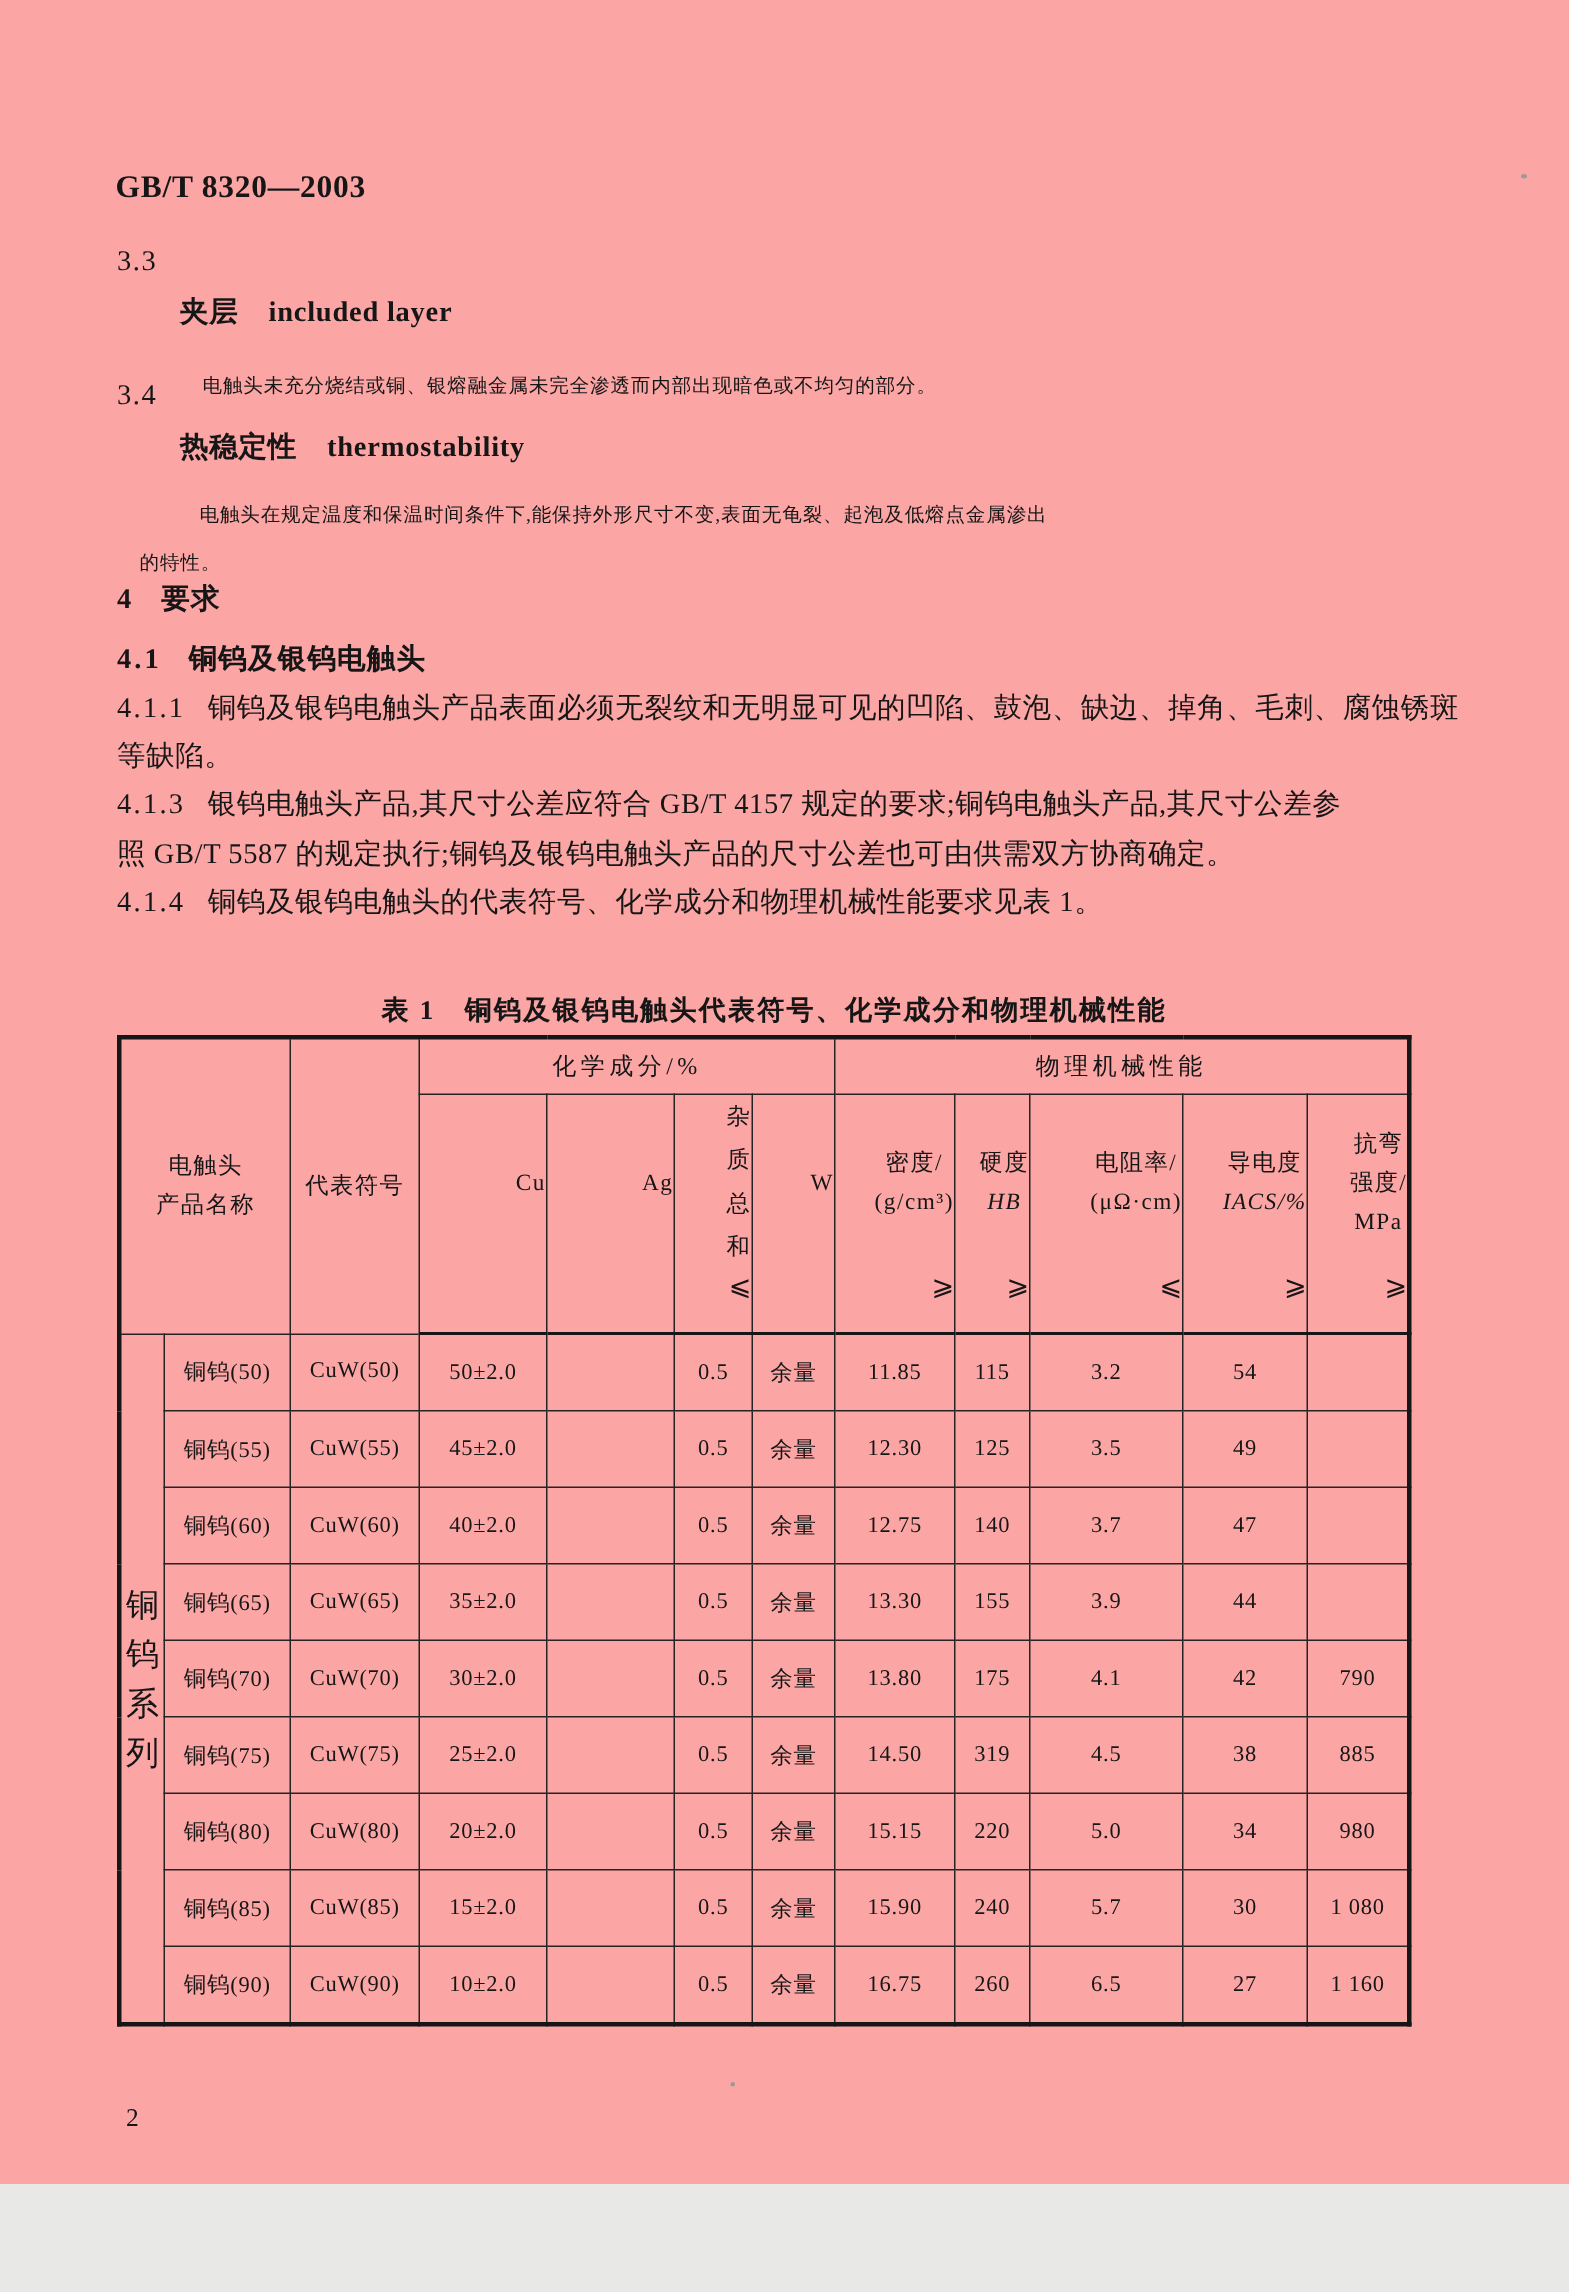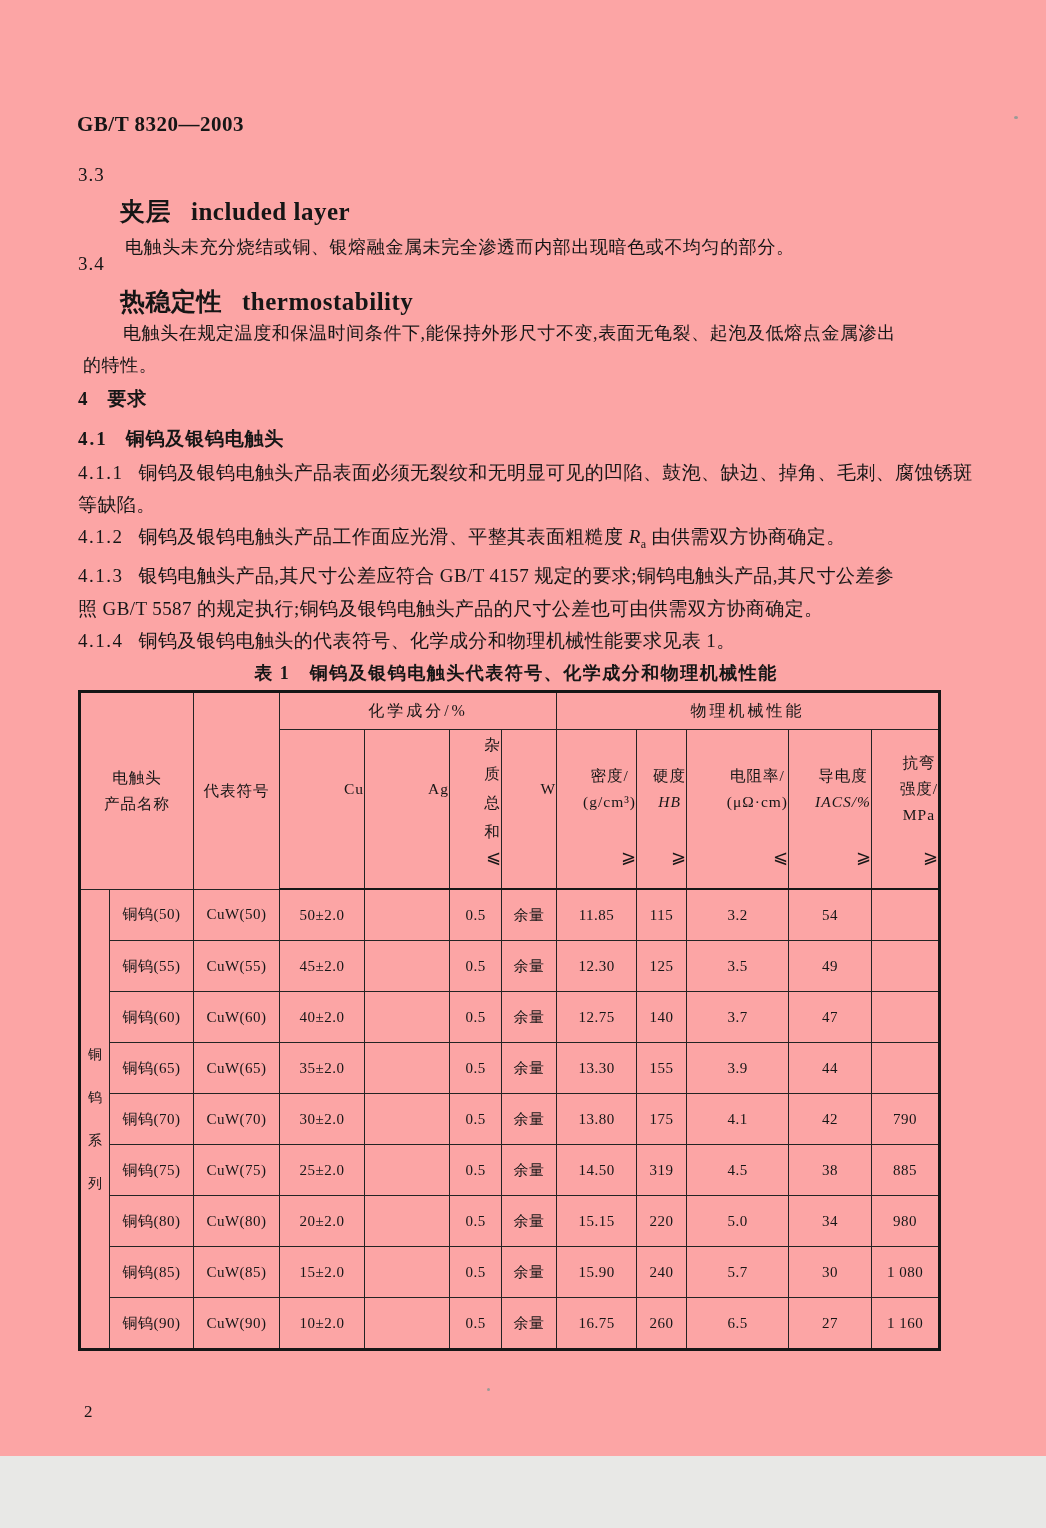--- a/index.html
+++ b/index.html
@@ -9,24 +9,24 @@
     margin:0 auto;
     background:#fca5a5;
     color:#161616;
     font-family:"Liberation Serif","DejaVu Serif",serif;
     overflow:hidden;
   }
   
   .std-no{position:absolute;left:77px;top:112px;font-size:21px;font-weight:bold;letter-spacing:.5px;}
   .sec-no{position:absolute;left:78px;font-size:19px;letter-spacing:1px;}
   #sec33{top:164px;} #sec34{top:253px;}
-  .term{position:absolute;left:120px;font-size:25px;font-weight:bold;letter-spacing:.5px;}
+  .term{position:absolute;left:120px;font-size:19px;font-weight:bold;letter-spacing:.5px;}
   #term33{top:195px;} #term34{top:285px;}
   .term .en{margin-left:20px;}
-  .body-p{position:absolute;font-size:18px;line-height:32px;letter-spacing:.6px;margin:5px;font-family:Liberation Serif, serif;}
+  .body-p{position:absolute;font-size:13px;line-height:32px;letter-spacing:.6px;margin:15px;font-family:Liberation Serif, serif;}
   #para33{left:120px;top:226px;width:860px;}
   #para34{left:78px;top:312px;width:894px;}
   #para34 .indent{display:inline-block;width:40px;}
   .heading{position:absolute;left:78px;font-size:19px;font-weight:bold;letter-spacing:.8px;}
   #h4{top:386px;} #h41{top:426px;}
   .heading .h-num{display:inline-block;margin-right:18px;letter-spacing:2px;}
   #items{position:absolute;left:78px;top:457px;width:896px;font-size:19px;line-height:32.2px;letter-spacing:.4px;}
   #items p{margin:0;}
   .ino{margin-right:15px;letter-spacing:1.5px;}
   .it{font-style:italic;}
@@ -42,21 +42,21 @@
   .tbl th,.tbl td{border:1px solid #242424;padding:0;text-align:center;vertical-align:middle;font-weight:normal;}
   .tbl tr.h1 th{height:36px;font-size:16px;letter-spacing:3px;}
   .tbl tr.h2 th{border-bottom:2px solid #161616;font-size:15.5px;}
   .tbl tbody td{height:50px;font-size:15px;letter-spacing:.5px;}
   .pname{line-height:26px;letter-spacing:1px;font-size:15.5px;}
   .hcell{height:158px;display:flex;flex-direction:column;align-items:flex-end;}
   .hlab{flex:1;display:flex;flex-direction:column;align-items:center;justify-content:center;gap:7px;letter-spacing:1px;line-height:19px;}
   .hsym{min-height:42px;font-size:18px;}
   .vstack{width:1.15em;margin:0 auto;word-break:break-all;line-height:29px;letter-spacing:0;}
   td.series{vertical-align:middle;}
-  .series-stack{font-size:14px;line-height:43px;width:1.1em;}
+  .series-stack{font-size:22px;line-height:33px;width:1.1em;}
   
   .pageno{position:absolute;left:84px;top:1402px;font-size:17px;}
   .speck{position:absolute;background:#9a9a96;border-radius:50%;}
   #speck1{left:1014px;top:116px;width:4px;height:3px;}
   #speck2{left:487px;top:1388px;width:3px;height:3px;}
   #speck3{left:284px;top:1458px;width:3px;height:3px;}
 </style>
 </head>
 <body>
 
@@ -78,21 +78,20 @@
 
   <div class="heading" id="h4">
     <span class="h-num">4</span><span>要求</span>
   </div>
   <div class="heading" id="h41">
     <span class="h-num">4.1</span><span>铜钨及银钨电触头</span>
   </div>
 
   <div id="items">
     <p><span class="ino">4.1.1</span><span>铜钨及银钨电触头产品表面必须无裂纹和无明显可见的凹陷、鼓泡、缺边、掉角、毛刺、腐蚀锈斑</span><br><span>等缺陷。</span></p>
-    <p><span class="ino">4.1.2</span><span>铜钨及银钨电触头产品工作面应光滑、平整其表面粗糙度 </span><span class="it">R</span><sub>a</sub><span> 由供需双方协商确定。</span></p>
     <p><span class="ino">4.1.3</span><span>银钨电触头产品,其尺寸公差应符合 GB/T 4157 规定的要求;铜钨电触头产品,其尺寸公差参</span><br><span>照 GB/T 5587 的规定执行;铜钨及银钨电触头产品的尺寸公差也可由供需双方协商确定。</span></p>
     <p><span class="ino">4.1.4</span><span>铜钨及银钨电触头的代表符号、化学成分和物理机械性能要求见表 1。</span></p>
   </div>
 
   <p class="caption">表 1　铜钨及银钨电触头代表符号、化学成分和物理机械性能</p>
 
   <table class="tbl">
     <colgroup>
       <col style="width:30px">
         <col style="width:84px">

